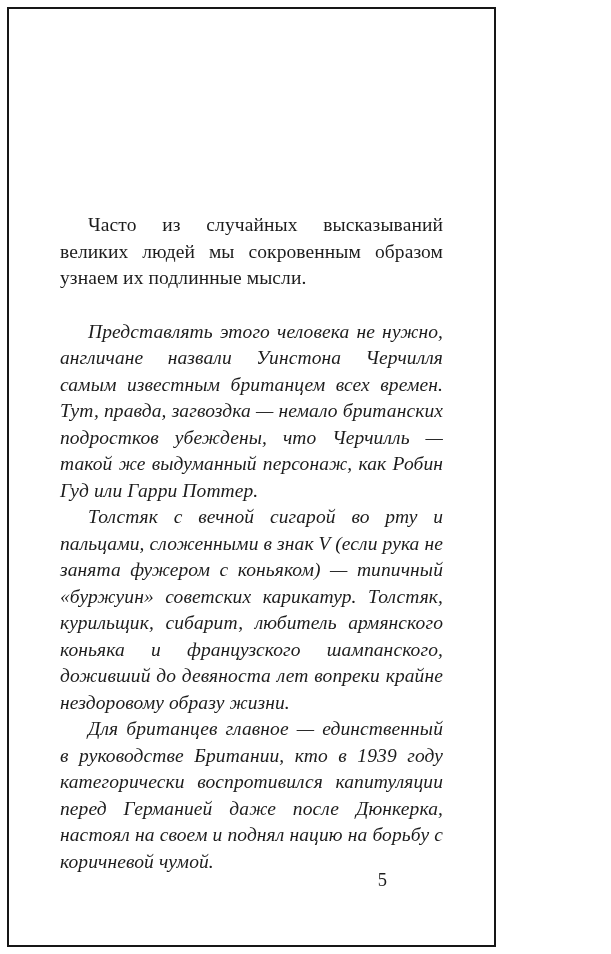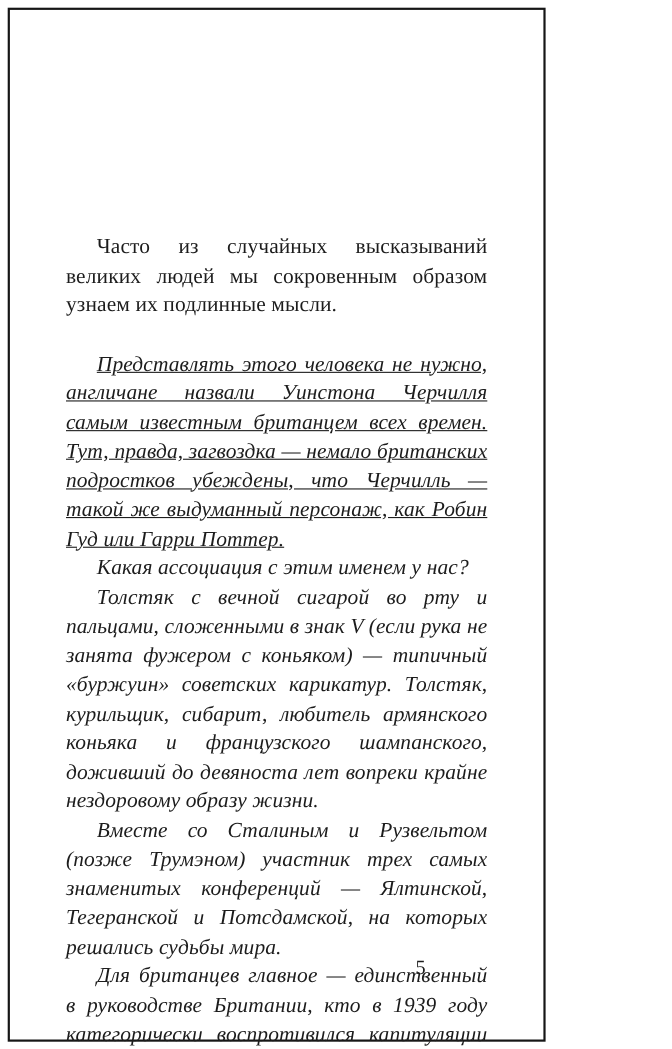--- a/index.html
+++ b/index.html
@@ -39,21 +39,20 @@
     line-height: 26.5px;
     text-align: justify;
     text-indent: 28px;
     letter-spacing: 0.1px;
   }
   .para.italic {
     font-style: italic;
   }
   .para.gap-top {
     margin-top: 27px;
-    text-decoration: underline;
   }
   .page-number {
     position: absolute;
     left: 60px;
     right: 60px;
     top: 870px;
     text-align: right;
     padding-right: 56px;
     font-size: 18.5px;
     color: #1c1c1c;
@@ -63,23 +62,21 @@
 <body>
 
 <div class="page">
   <div class="frame"></div>
 
   <div class="text-block">
     <p class="para regular">Часто из случайных высказываний великих людей мы сокровенным образом узнаем их подлинные мысли.</p>
 
     <p class="para italic gap-top">Представлять этого человека не нужно, англичане назвали Уинстона Черчилля самым известным британцем всех времен. Тут, правда, загвоздка — немало британских подростков убеждены, что Черчилль — такой же выдуманный персонаж, как Робин Гуд или Гарри Поттер.</p>
 
-    <p class="para italic">Какая ассоциация с этим именем у нас?</p>
 
     <p class="para italic">Толстяк с вечной сигарой во рту и пальцами, сложенными в знак V (если рука не занята фужером с коньяком) — типичный «буржуин» советских карикатур. Толстяк, курильщик, сибарит, любитель армянского коньяка и французского шампанского, доживший до девяноста лет вопреки крайне нездоровому образу жизни.</p>
 
-    <p class="para italic">Вместе со Сталиным и Рузвельтом (позже Трумэном) участник трех самых знаменитых конференций — Ялтинской, Тегеранской и Потсдамской, на которых решались судьбы мира.</p>
 
     <p class="para italic">Для британцев главное — единственный в руководстве Британии, кто в 1939 году категорически воспротивился капитуляции перед Германией даже после Дюнкерка, настоял на своем и поднял нацию на борьбу с коричневой чумой.</p>
   </div>
 
   <div class="page-number">5</div>
 </div>
 
 </body></html>

